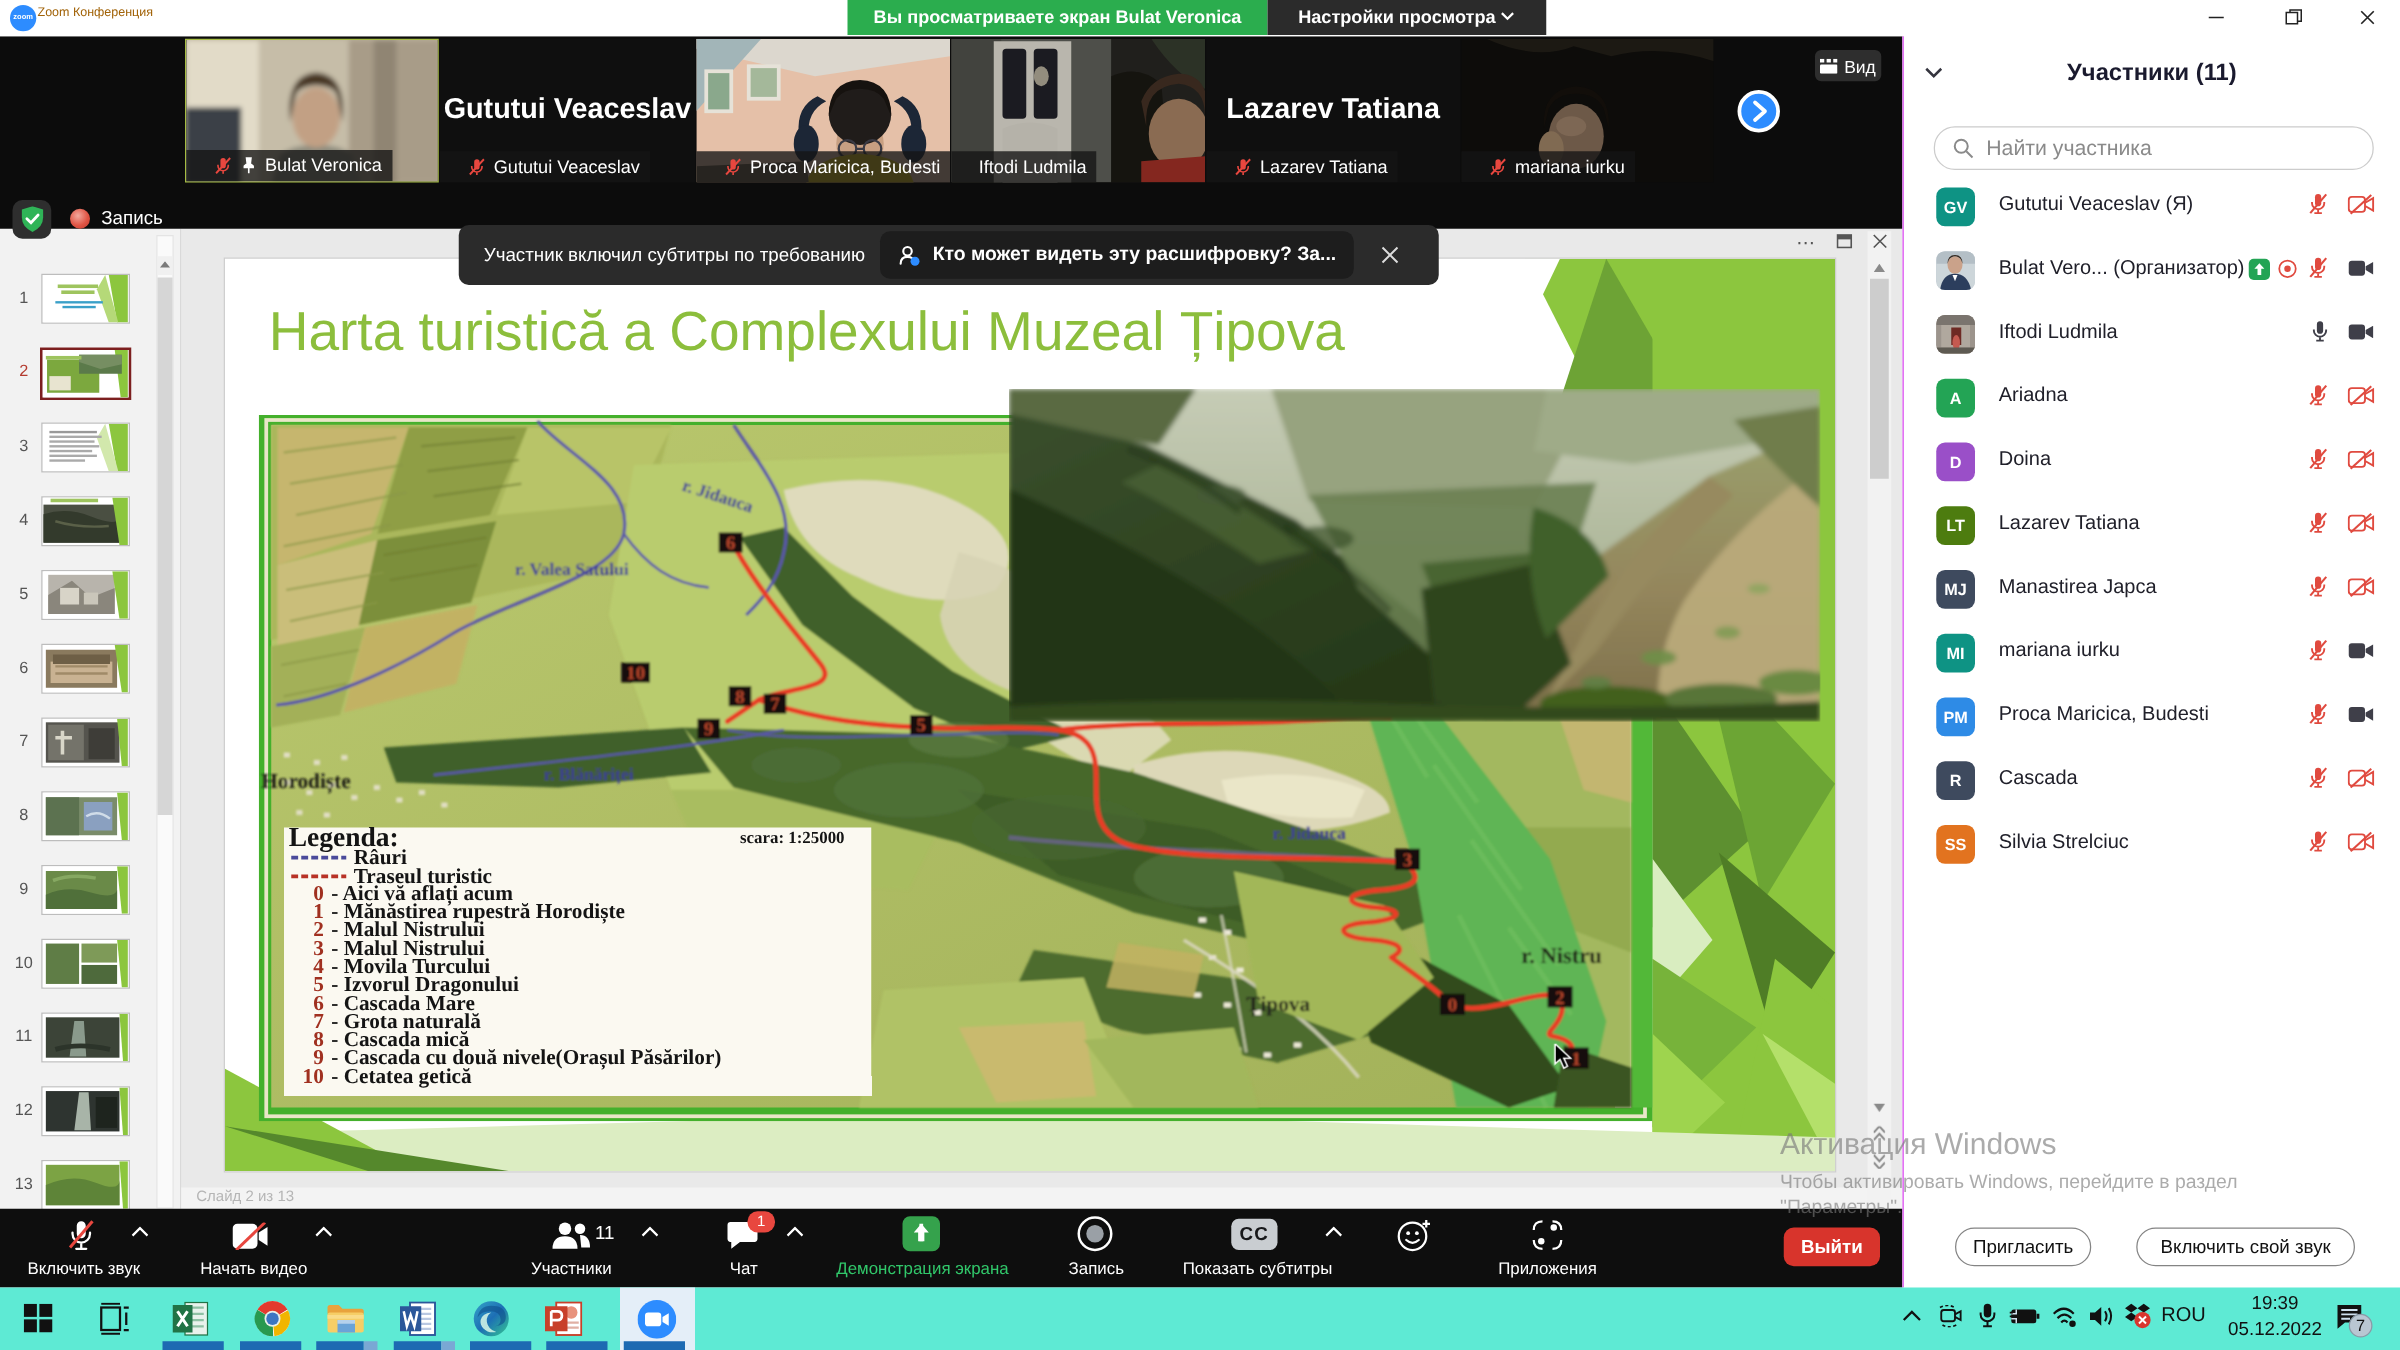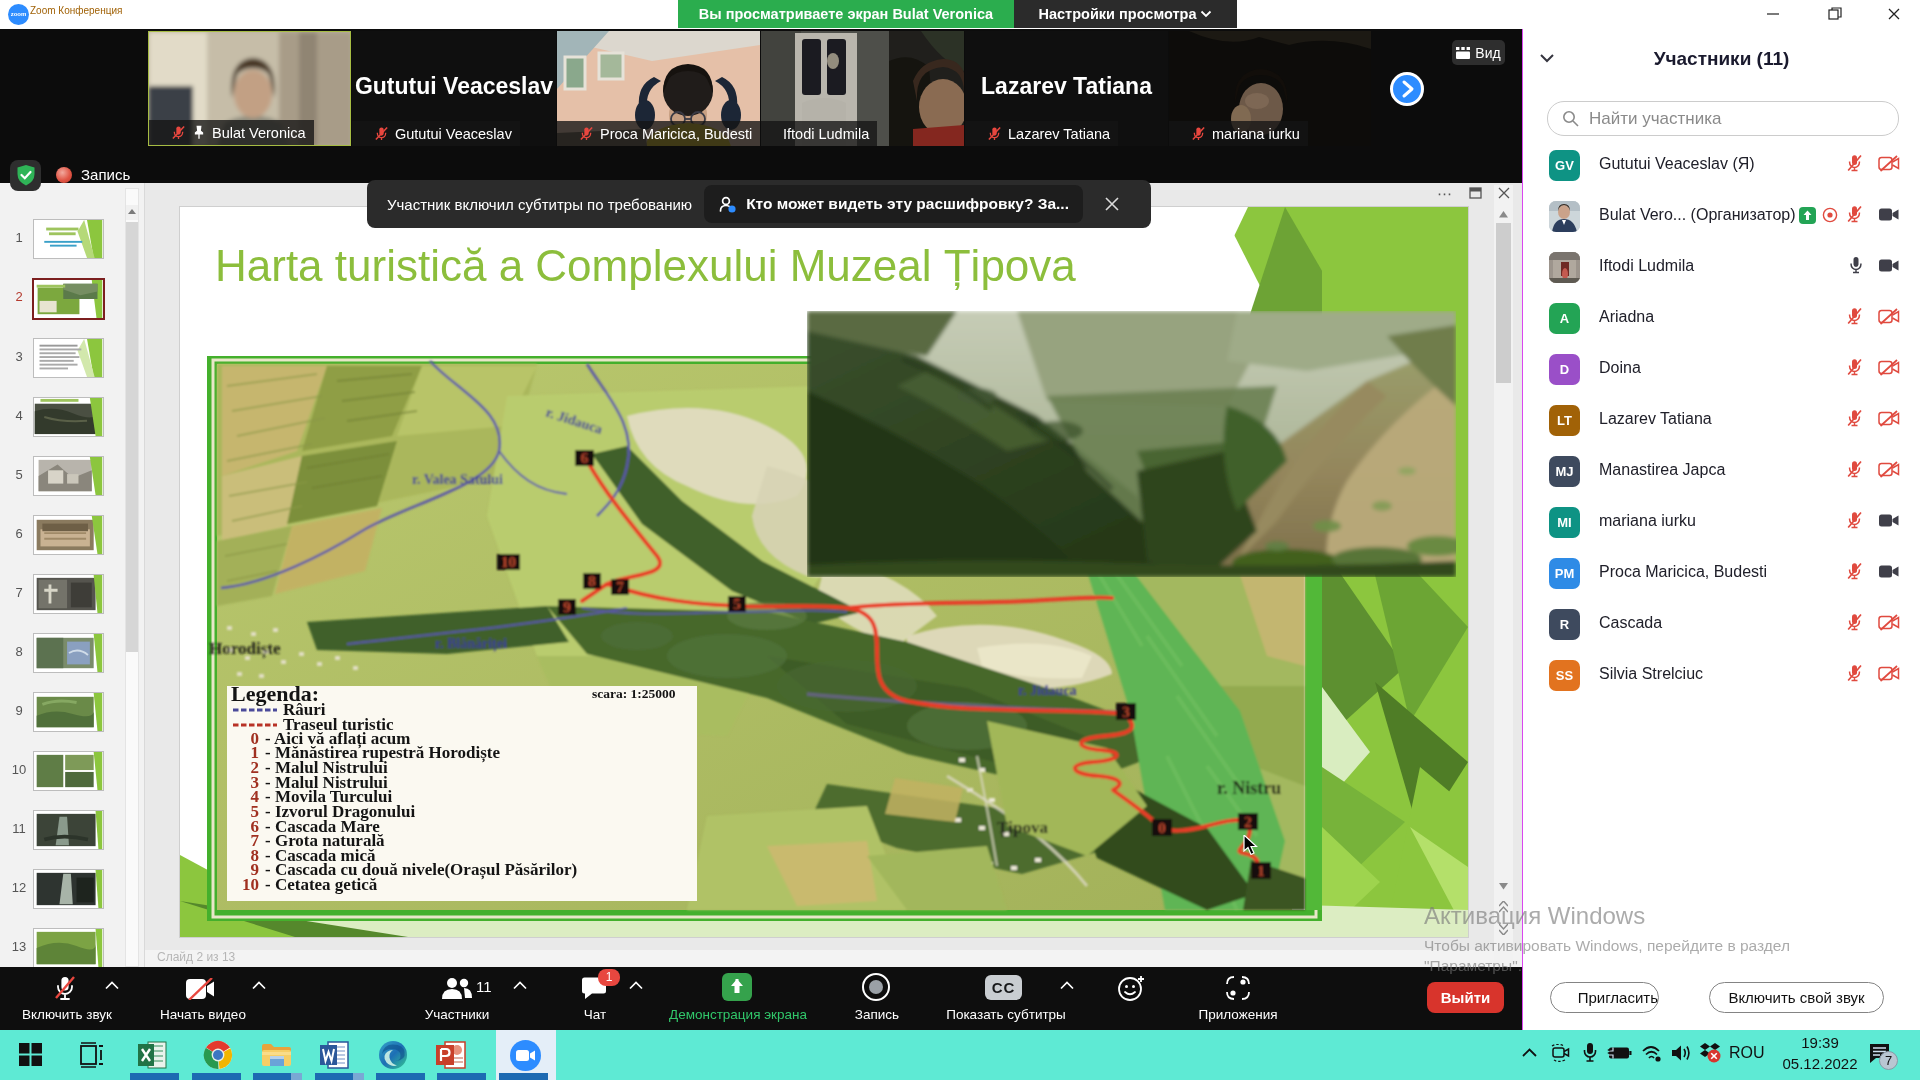--- a/index.html
+++ b/index.html
@@ -191,21 +191,21 @@
         <polygon points="1142,560 1225,615 1142,695" fill="#77b33a"></polygon>
         <polygon points="1240,560 1288,600 1288,730 1205,730" fill="#8cc63e"></polygon>
         <polygon points="1142,620 1200,675 1142,730" fill="#9ed44e"></polygon>
         <polygon points="1230,620 1288,660 1288,730" fill="#b4e06a"></polygon>
         <polygon points="0,700 620,683 1288,703 1288,730 0,730" fill="#dcedc2"></polygon>
         <polygon points="0,648 152,730 0,730" fill="#8cc63e"></polygon>
         <polygon points="0,694 115,730 228,730" fill="#55882c"></polygon>
       </svg>
       <div id="slidetitle" class="abs">Harta turistică a Complexului Muzeal Țipova</div>
 
-      <div class="abs" style="left:27px;top:149px;width:1115px;height:565px;">
+      <div class="abs" style="left:27px;top:125px;width:1115px;height:565px;">
         <svg width="1115" height="565" viewBox="0 0 1115 565">
           <defs>
             <linearGradient id="meadow" x1="0" y1="0" x2="1" y2="1">
                 <stop offset="0" stop-color="#bac86e"></stop>
                 <stop offset="1" stop-color="#a2b159"></stop>
               </linearGradient>
             <linearGradient id="nistru" x1="0" y1="0" x2="1" y2="1">
                 <stop offset="0" stop-color="#7cb585"></stop>
                 <stop offset="1" stop-color="#68a878"></stop>
               </linearGradient>
@@ -834,21 +834,21 @@
             <line x1="2.2" y1="16.5" x2="15" y2="1.5" stroke="#e04a3f" stroke-width="1.7"></line>
           </svg>
           <svg width="22" height="17" viewBox="0 0 22 16">
             <rect x="1" y="2" width="13" height="12" rx="2.5" fill="none" stroke="#e04a3f" stroke-width="1.5"></rect>
             <path d="M14.5 6.5 L20.5 3 V13 L14.5 9.5" fill="none" stroke="#e04a3f" stroke-width="1.5"></path>
             <line x1="2.5" y1="15.5" x2="19" y2="0.5" stroke="#e04a3f" stroke-width="1.7"></line>
           </svg>
         </div>
       </div>
     <div class="prow" style="top:366px;">
-        <div class="pav" style="background:#a16207;">LT</div>
+        <div class="pav" style="background:#4d7c0f;">LT</div>
         <div class="pname">Lazarev Tatiana</div>
         <div class="picons">
           <svg width="17" height="18" viewBox="0 0 17 18">
             <path d="M8.5 1.2 a2.5 2.5 0 0 1 2.5 2.5 V8.5 a2.5 2.5 0 0 1 -5 0 V3.7 A2.5 2.5 0 0 1 8.5 1.2 Z" fill="#e04a3f"></path>
             <path d="M3.6 7.6 V8.5 a4.9 4.9 0 0 0 9.8 0 V7.6 M8.5 13.4 V16.5 M5.5 16.5 H11.5" stroke="#e04a3f" stroke-width="1.5" fill="none"></path>
             <line x1="2.2" y1="16.5" x2="15" y2="1.5" stroke="#e04a3f" stroke-width="1.7"></line>
           </svg>
           <svg width="22" height="17" viewBox="0 0 22 16">
             <rect x="1" y="2" width="13" height="12" rx="2.5" fill="none" stroke="#e04a3f" stroke-width="1.5"></rect>
             <path d="M14.5 6.5 L20.5 3 V13 L14.5 9.5" fill="none" stroke="#e04a3f" stroke-width="1.5"></path>
@@ -927,21 +927,21 @@
             <path d="M3.6 7.6 V8.5 a4.9 4.9 0 0 0 9.8 0 V7.6 M8.5 13.4 V16.5 M5.5 16.5 H11.5" stroke="#e04a3f" stroke-width="1.5" fill="none"></path>
             <line x1="2.2" y1="16.5" x2="15" y2="1.5" stroke="#e04a3f" stroke-width="1.7"></line>
           </svg>
           <svg width="22" height="17" viewBox="0 0 22 16">
             <rect x="1" y="2" width="13" height="12" rx="2.5" fill="none" stroke="#e04a3f" stroke-width="1.5"></rect>
             <path d="M14.5 6.5 L20.5 3 V13 L14.5 9.5" fill="none" stroke="#e04a3f" stroke-width="1.5"></path>
             <line x1="2.5" y1="15.5" x2="19" y2="0.5" stroke="#e04a3f" stroke-width="1.7"></line>
           </svg>
         </div>
       </div>
-    <div class="pbtn" style="left:27px;width:109px;text-align:right;">Пригласить</div>
+    <div class="pbtn" style="left:41px;width:109px;">Пригласить</div>
     <div class="pbtn" style="left:186px;width:175px;">Включить свой звук</div>
   </div>
 
   <div id="taskbar" class="abs">
 
     <svg class="abs" style="left:19px;top:13px;" width="23" height="23" viewBox="0 0 23 23">
         <rect x="0" y="0" width="10.5" height="10.5" fill="#111"></rect>
         <rect x="12.5" y="0" width="10.5" height="10.5" fill="#111"></rect>
         <rect x="0" y="12.5" width="10.5" height="10.5" fill="#111"></rect>
         <rect x="12.5" y="12.5" width="10.5" height="10.5" fill="#111"></rect>

